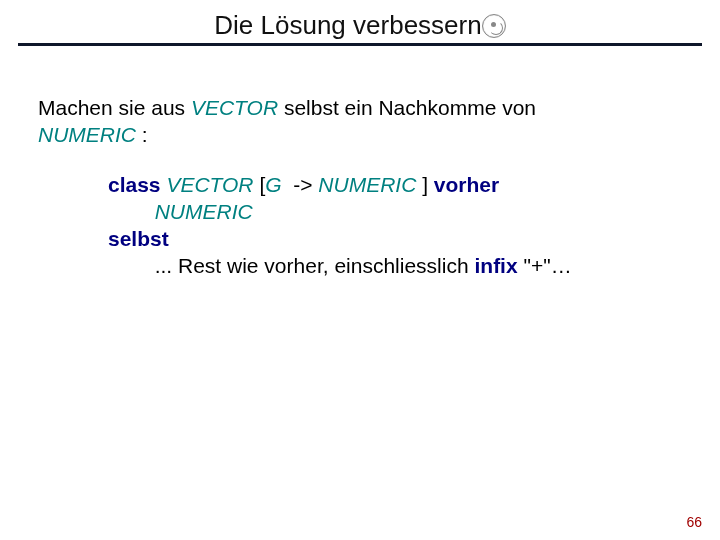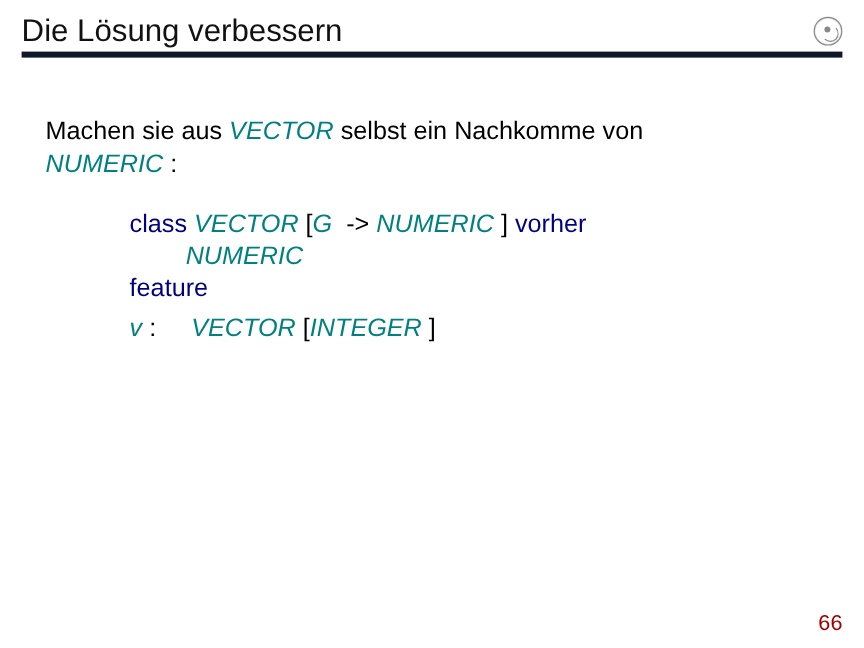--- a/index.html
+++ b/index.html
@@ -16,22 +16,22 @@
   .slide {
     padding: 10px 18px 10px 18px;
     box-sizing: border-box;
     width: 100%;
     height: 100%;
     position: relative;
   }
   .title-row {
     display: flex;
     align-items: center;
-    justify-content: space-between;
-    border-bottom: 5px solid #0f172a;
+    justify-content: center;
+    border-bottom: 3px solid #0f172a;
     padding-bottom: 2px;
     margin-bottom: 28px;
   }
   .title {
     font-size: 26px;
     font-weight: 400;
     color: #111;
   }
   .logo {
     width: 22px;
@@ -70,36 +70,36 @@
     margin-top: 48px;
   }
   .intro {
     margin-bottom: 22px;
   }
   .codeblock {
     padding-left: 70px;
     margin-bottom: 6px;
   }
   .line { white-space: pre; }
-  .kw { font-weight: normal; color: #000080; }
+  .kw { font-weight: bold; color: #000080; }
   .cl { font-style: italic; color: #008080; }
   .para {
     margin-top: 4px;
     margin-bottom: 22px;
   }
   .defs {
     padding-left: 70px;
   }
   .defs .line { white-space: normal; }
   .var { font-style: italic; }
   .pagenum {
     position: absolute;
     right: 18px;
     bottom: 10px;
-    font-size: 18px;
+    font-size: 14px;
     color: #a00000;
   }
 </style>
 </head>
 <body>
 
 <div class="slide">
   <div class="title-row">
     <div class="title">Die Lösung verbessern</div>
     <div class="logo">
@@ -111,24 +111,24 @@
   <div class="content">
 
     <div class="intro">
       <span>Machen sie aus </span><span class="cl">VECTOR</span><span> selbst ein Nachkomme von </span><br>
       <span class="cl">NUMERIC</span><span> :</span>
     </div>
 
     <div class="codeblock">
       <div class="line"><span class="kw">class</span> <span class="cl">VECTOR</span><span> [</span><span class="cl">G </span><span> -&gt; </span><span class="cl">NUMERIC </span><span>] </span><span class="kw">vorher</span></div>
       <div class="line"><span>        </span><span class="cl">NUMERIC </span></div>
-      <div class="line"><span class="kw">feature</span></div>
+      <div class="line"><span class="kw">selbst</span></div>
+      <div class="line"><span>        ... </span><span>Rest wie vorher, einschliesslich </span><span class="kw">infix</span><span> "+"…</span></div>
     </div>
 
 
     <div class="defs">
-      <div class="line"><span class="cl var">v</span><span style="white-space:pre"> :     </span><span class="cl">VECTOR </span><span>[</span><span class="cl">INTEGER </span><span>]</span></div>
     </div>
 
   </div>
 
   <div class="pagenum">66</div>
 </div>
 
 </body></html>

